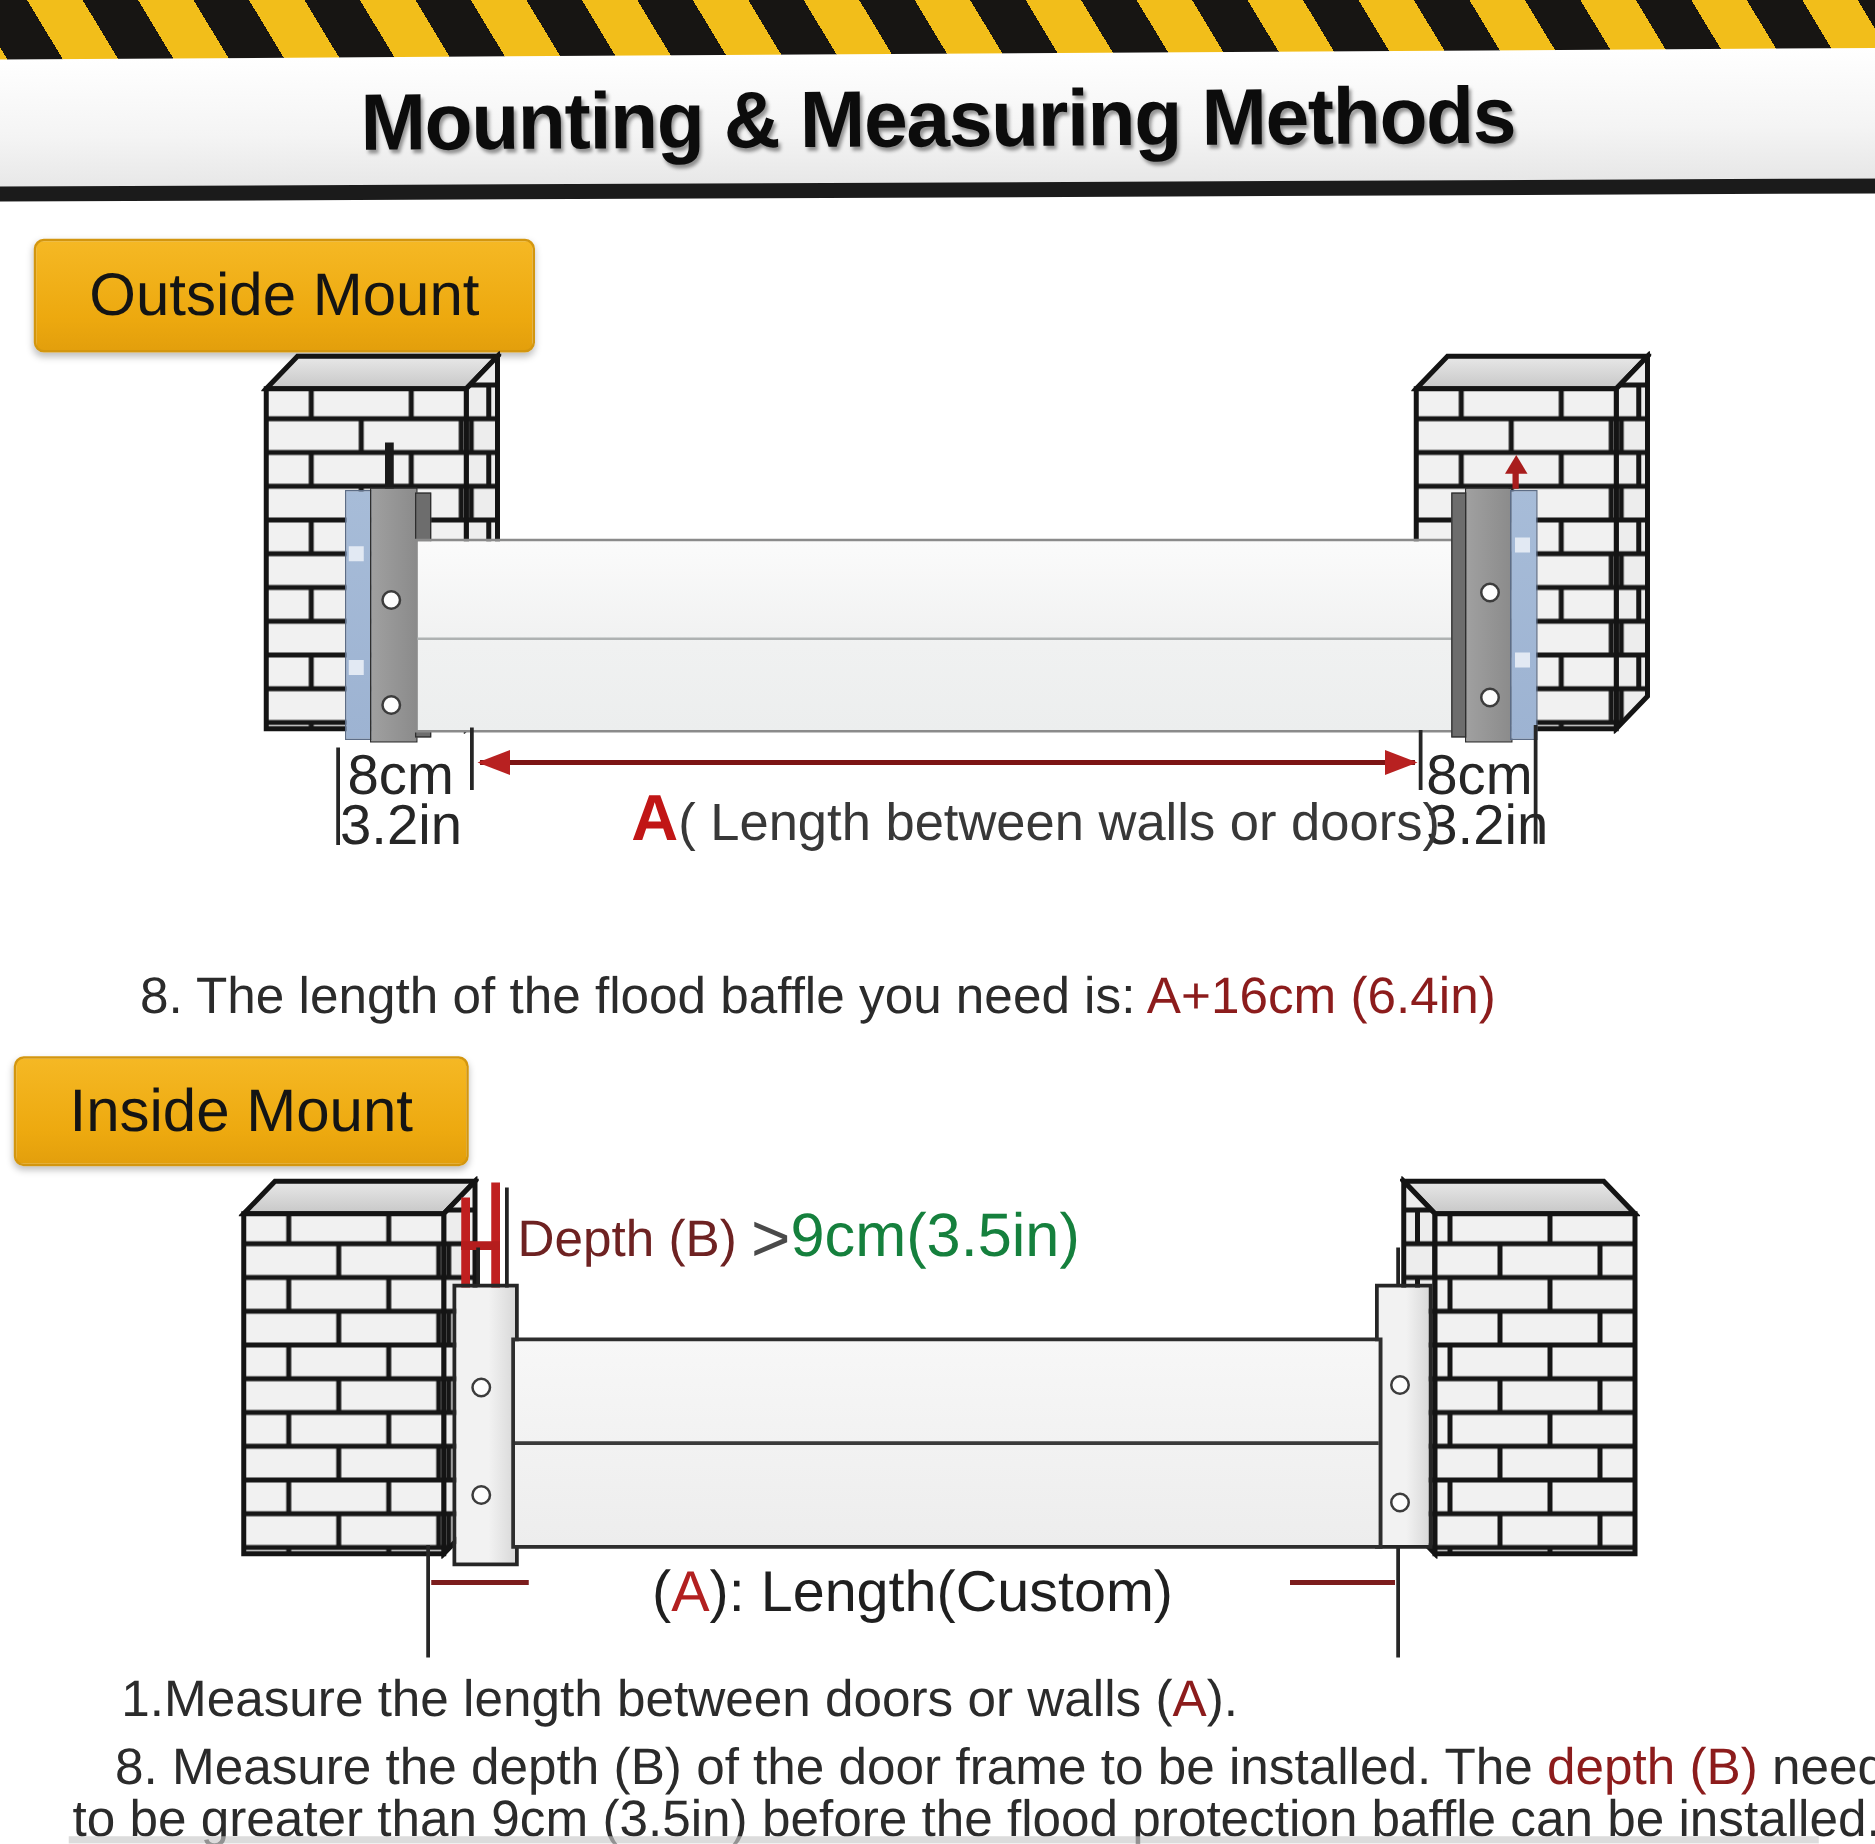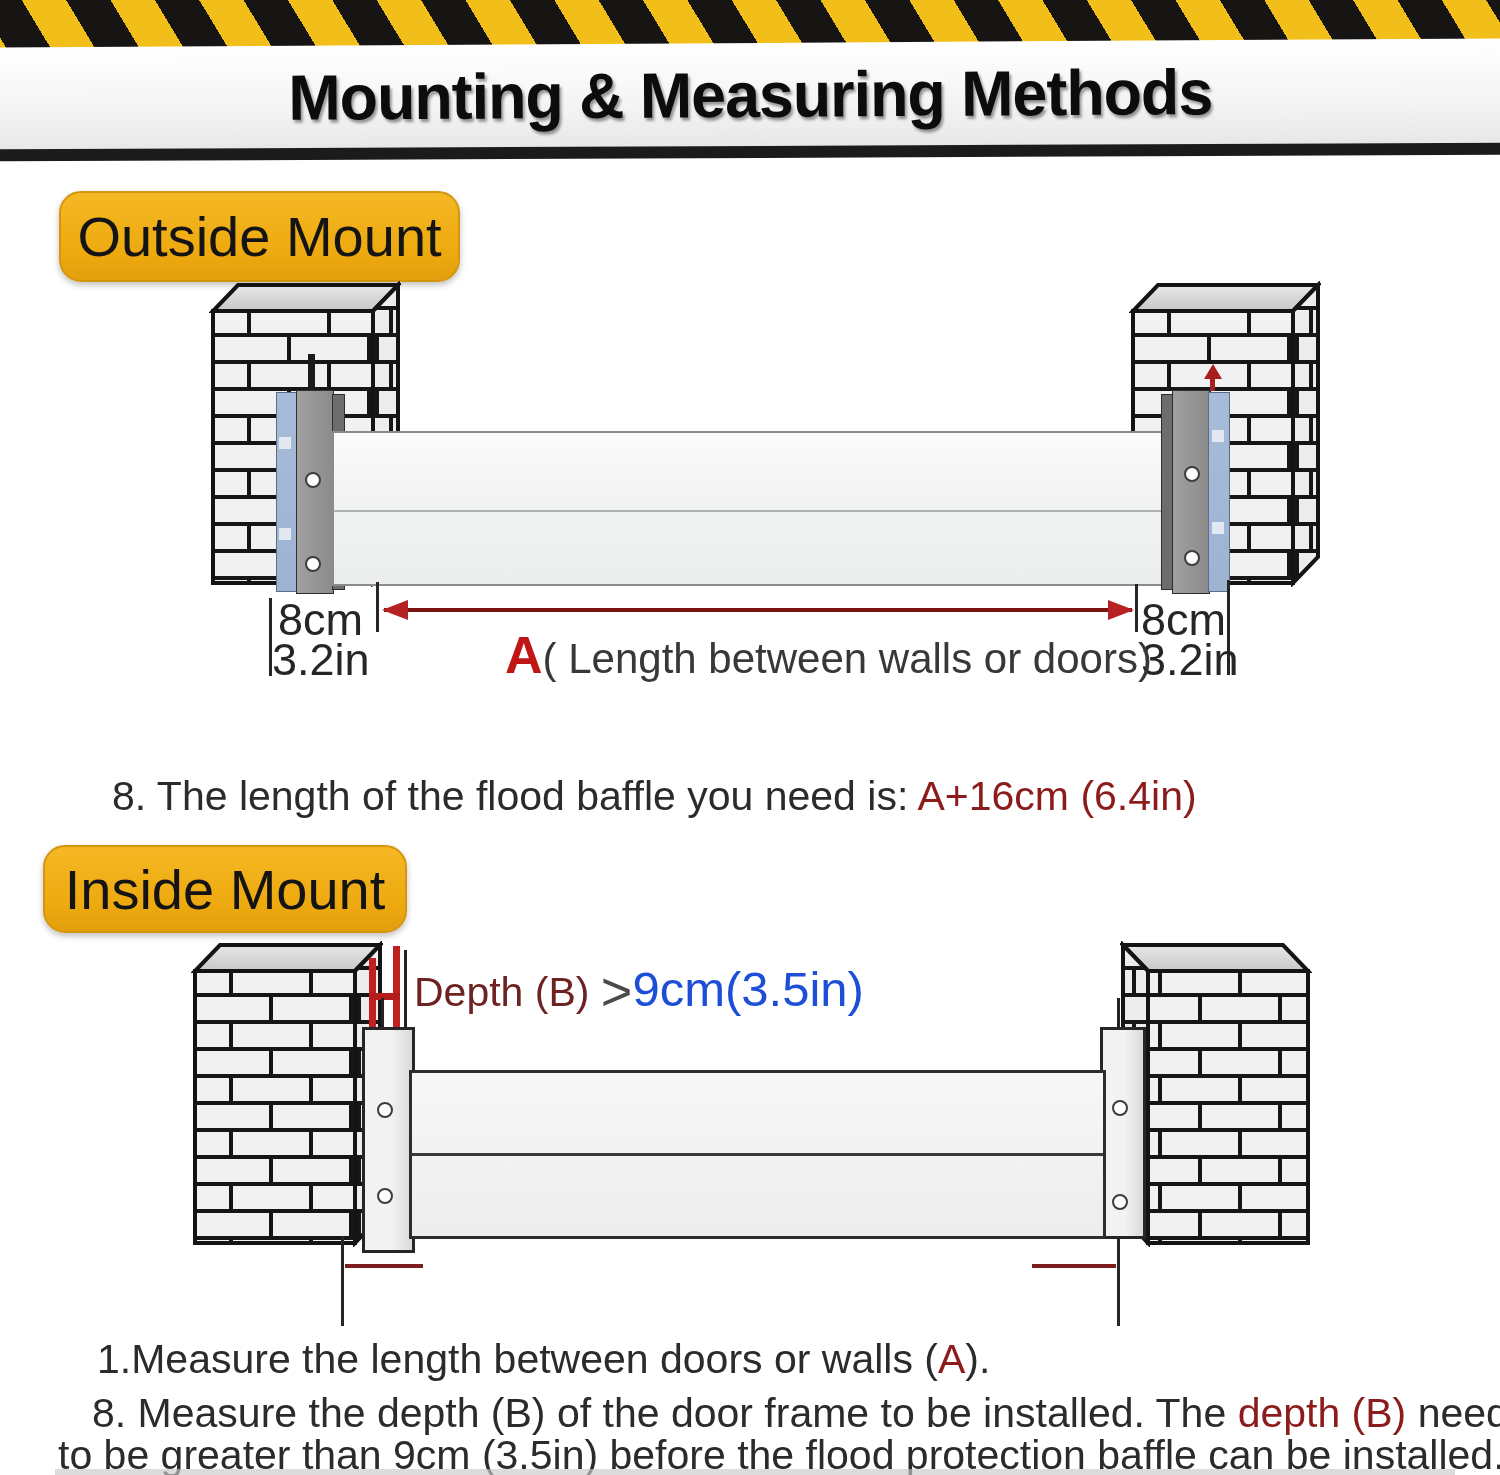--- a/index.html
+++ b/index.html
@@ -16,22 +16,22 @@
           transform:rotate(-0.35deg);
           display:flex;align-items:center;justify-content:center;}
   .banner .title{font-size:64px;font-weight:700;letter-spacing:-1px;color:#0c0c0c;
           transform:scaleX(0.98);text-shadow:2px 3px 3px rgba(0,0,0,0.40);}
   .blackbar{position:absolute;top:146px;left:-10px;width:1520px;height:12px;background:#1b1b1b;
           transform:rotate(-0.25deg);}
 
   
   .badge{position:absolute;display:flex;align-items:center;justify-content:center;
          background:linear-gradient(180deg,#f5b824 0%,#eda90f 70%,#e39f0c 100%);
-         border:2px solid #d3960f;border-radius:22px;color:#141414;font-size:56px;
-         box-shadow:0 3px 6px rgba(0,0,0,0.25);margin-left:32px;}
+         border:2px solid #d3960f;border-radius:8px;color:#141414;font-size:48px;
+         box-shadow:0 3px 6px rgba(0,0,0,0.25);}
   .badge-outside{left:27px;top:191px;width:397px;height:87px;}
   .badge-inside{left:11px;top:845px;width:360px;height:84px;}
 
   
   .seal{background:linear-gradient(180deg,#a7bcd8 0%,#9db3d2 100%);border:1px solid #5d6d86;}
   .seal-hl{background:#e2e9f3;}
   .bracket-front{background:linear-gradient(90deg,#a0a0a0 0%,#8b8b8b 100%);border:1px solid #2e2e2e;}
   .bracket-side{background:#6d6d6d;border:1px solid #2e2e2e;}
   .pin{background:#1a1a1a;}
   .screw{position:absolute;width:12px;height:12px;border-radius:50%;background:#fdfdfd;border:2px solid #3c3c3c;}
@@ -48,21 +48,21 @@
   .dim-arrow .head.right{right:-2px;border-left:26px solid #b82121;}
   .dim-seg{position:absolute;height:4px;background:#7c1d1d;}
 
   .dimtext{position:absolute;font-size:45px;color:#262626;white-space:nowrap;}
   .alabel{position:absolute;font-size:42px;color:#383838;white-space:nowrap;}
   .alabel .red-a{font-size:52px;font-weight:700;color:#c11616;}
   .step{position:absolute;font-size:41px;color:#2b2b2b;white-space:nowrap;}
   .step .red{color:#8c1c1c;}
   .depth-text{position:absolute;white-space:nowrap;font-size:41px;color:#6e2222;}
   .depth-text .gt{font-size:54px;color:#4a4a4a;vertical-align:-4px;}
-  .depth-text .val{font-size:49px;color:#1d4ed8;}
+  .depth-text .val{font-size:49px;color:#15803d;}
   .redline{position:absolute;background:#c02020;}
   .inlabel{position:absolute;font-size:46px;color:#1f1f1f;text-align:center;white-space:nowrap;}
   .inlabel .red-a{color:#b22020;}
   .up-arrow{position:absolute;width:0;height:0;border-left:9px solid transparent;border-right:9px solid transparent;border-bottom:15px solid #a81d1d;}
   .smudge{position:absolute;left:55px;top:1469px;width:1400px;height:6px;background:#c9c9c9;opacity:.65;}
 </style>
 </head>
 <body>
 
 <div class="canvas">
@@ -188,20 +188,23 @@
   <div class="screw" style="left:1112px;top:1194px"></div>
 
   <div class="barrier barrier-in" style="left:409px;top:1070px;width:691px;height:163px">
     <div class="board-split" style="top:80px"></div>
   </div>
 
   <div class="tick" style="left:341px;top:1236px;height:90px"></div>
   <div class="tick" style="left:1117px;top:1236px;height:90px"></div>
   <div class="dim-seg" style="left:345px;top:1264px;width:78px"></div>
   <div class="dim-seg" style="left:1032px;top:1264px;width:84px"></div>
+  <div class="inlabel" style="left:430px;top:1246px;width:600px">
+    <span>(</span><span class="red-a">A</span><span>): Length(Custom)</span>
+  </div>
 
   <div class="step" style="left:97px;top:1336px">
     <span>1.Measure the length between doors or walls (</span><span class="red">A</span><span>).</span>
   </div>
   <div class="step" style="left:92px;top:1390px">
     <span>8. Measure the depth (B) of the door frame to be installed. The </span><span class="red">depth (B)</span><span> needs</span>
   </div>
   <div class="step" style="left:58px;top:1432px">to be greater than 9cm (3.5in) before the flood protection baffle can be installed.</div>
 
   <div class="smudge"></div>

